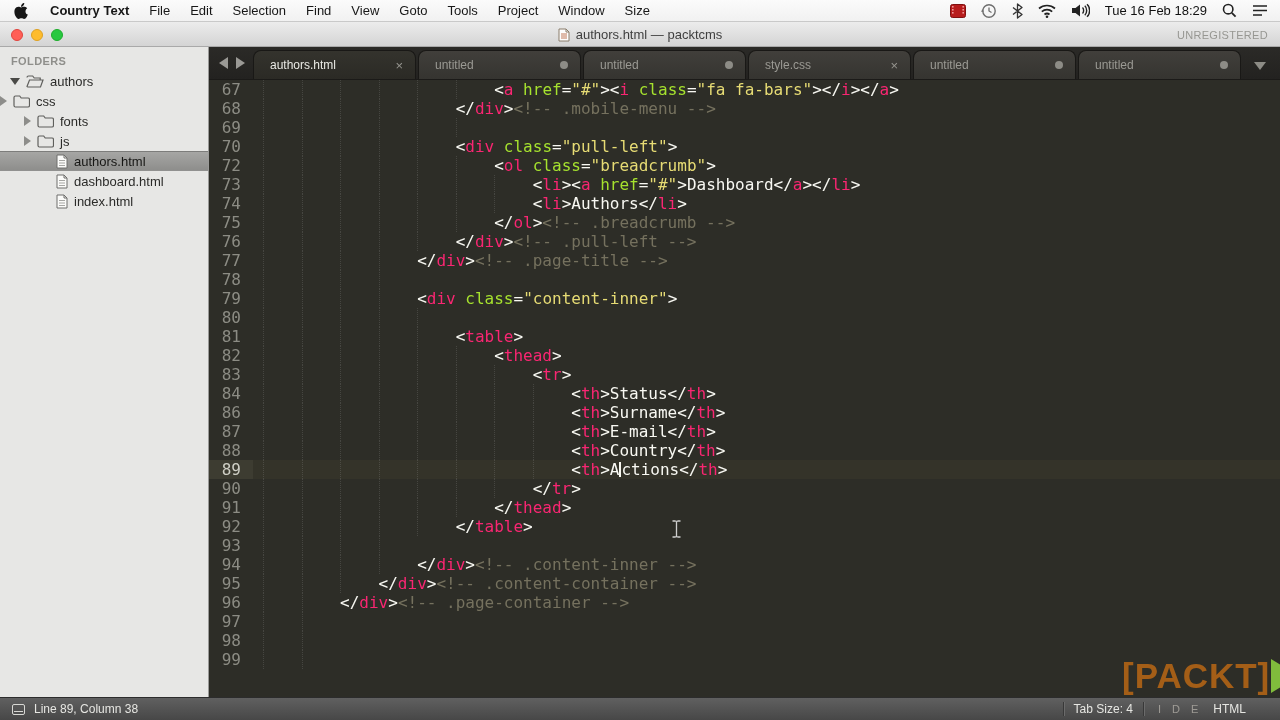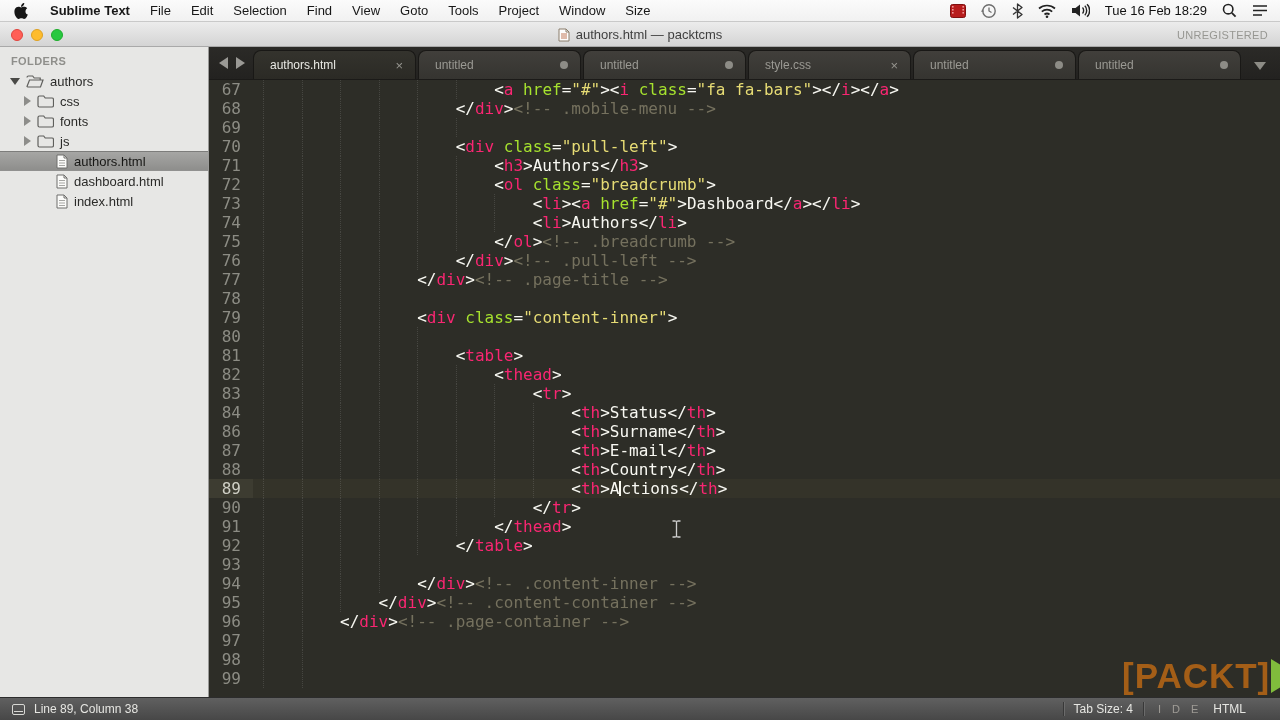--- a/index.html
+++ b/index.html
@@ -91,21 +91,21 @@
 <body>
 
 <div id="stage">
 
   <div id="menubar">
     <span class="mb-apple">
       <svg width="14" height="16" viewBox="0 0 17 20">
           <path fill="#161616" d="M14.1 10.6c0-2.6 2.1-3.8 2.2-3.9-1.2-1.8-3.1-2-3.7-2-1.6-.2-3.1.9-3.9.9-.8 0-2-.9-3.4-.9C3.6 4.8 2 5.8 1.1 7.3c-1.8 3.1-.5 7.7 1.3 10.2.9 1.2 1.9 2.6 3.2 2.5 1.3-.1 1.8-.8 3.4-.8 1.6 0 2 .8 3.4.8 1.4 0 2.3-1.2 3.2-2.5.7-1 1-2 1.4-3-3-.6-2.9-3.9-2.9-3.9zM11.5 3.1c.7-.9 1.2-2.1 1.1-3.1-1 0-2.3.7-3 1.6-.7.8-1.3 2-1.1 3.1 1.1.1 2.3-.7 3-1.6z"></path>
         </svg>
     </span>
-    <span class="mb-item app-name">Sublime Text</span>
+    <span class="mb-item app-name">Country Text</span>
     <span class="mb-item">File</span>
     <span class="mb-item">Edit</span>
     <span class="mb-item">Selection</span>
     <span class="mb-item">Find</span>
     <span class="mb-item">View</span>
     <span class="mb-item">Goto</span>
     <span class="mb-item">Tools</span>
     <span class="mb-item">Project</span>
     <span class="mb-item">Window</span>
     <span class="mb-item">Size</span>
@@ -192,21 +192,21 @@
           <div class="tree-row" style="padding-left: 10px;">
             <span class="tri tri-down"></span>
             <span class="tree-ico">
               <svg width="18" height="13" viewBox="0 0 18 13">
                 <path d="M1 2.5 A1.5 1.5 0 0 1 2.5 1 h4.2 L8.2 3 h6 v2" fill="none" stroke="#5f5f5c" stroke-width="1.2"></path>
                 <path d="M1 11.5 L3.5 5 H17 L14.5 12 H2 A1 1 0 0 1 1 11.5 z" fill="none" stroke="#5f5f5c" stroke-width="1.2"></path>
               </svg>
             </span>
             <span>authors</span>
           </div>
-          <div class="tree-row" style="padding-left: 24px;">
+          <div class="tree-row" style="">
             <span class="tri tri-right"></span>
             <span class="tree-ico">
               <svg width="17" height="13" viewBox="0 0 17 13">
                 <path d="M1 2.5 A1.5 1.5 0 0 1 2.5 1 h4.2 L8.2 3 h6.8 A1.5 1.5 0 0 1 16.5 4.5 v6 A1.5 1.5 0 0 1 15 12 H2.5 A1.5 1.5 0 0 1 1 10.5 z" fill="none" stroke="#5f5f5c" stroke-width="1.2"></path>
               </svg>
             </span>
             <span>css</span>
           </div>
           <div class="tree-row" style="padding-left: 24px;">
             <span class="tri tri-right"></span>
@@ -307,24 +307,20 @@
           </div>
           <div class="cl">
             <span class="ln">69</span>
             <span class="lc"><span class="ind"></span><span class="ind"></span><span class="ind"></span><span class="ind"></span><span class="ind"></span><span class="ind"></span></span>
           </div>
           <div class="cl">
             <span class="ln">70</span>
             <span class="lc"><span class="ind"></span><span class="ind"></span><span class="ind"></span><span class="ind"></span><span class="ind"></span><span class="tk-w">&lt;</span><span class="tk-t">div</span><span class="tk-w"> </span><span class="tk-a">class</span><span class="tk-w">=</span><span class="tk-s">"pull-left"</span><span class="tk-w">&gt;</span></span>
           </div>
           <div class="cl">
-            <span class="ln">71</span>
-            <span class="lc"><span class="ind"></span><span class="ind"></span><span class="ind"></span><span class="ind"></span><span class="ind"></span><span class="ind"></span><span class="tk-w">&lt;</span><span class="tk-t">h3</span><span class="tk-w">&gt;Authors&lt;/</span><span class="tk-t">h3</span><span class="tk-w">&gt;</span></span>
-          </div>
-          <div class="cl">
             <span class="ln">72</span>
             <span class="lc"><span class="ind"></span><span class="ind"></span><span class="ind"></span><span class="ind"></span><span class="ind"></span><span class="ind"></span><span class="tk-w">&lt;</span><span class="tk-t">ol</span><span class="tk-w"> </span><span class="tk-a">class</span><span class="tk-w">=</span><span class="tk-s">"breadcrumb"</span><span class="tk-w">&gt;</span></span>
           </div>
           <div class="cl">
             <span class="ln">73</span>
             <span class="lc"><span class="ind"></span><span class="ind"></span><span class="ind"></span><span class="ind"></span><span class="ind"></span><span class="ind"></span><span class="ind"></span><span class="tk-w">&lt;</span><span class="tk-t">li</span><span class="tk-w">&gt;&lt;</span><span class="tk-t">a</span><span class="tk-w"> </span><span class="tk-a">href</span><span class="tk-w">=</span><span class="tk-s">"#"</span><span class="tk-w">&gt;Dashboard&lt;/</span><span class="tk-t">a</span><span class="tk-w">&gt;&lt;/</span><span class="tk-t">li</span><span class="tk-w">&gt;</span></span>
           </div>
           <div class="cl">
             <span class="ln">74</span>
             <span class="lc"><span class="ind"></span><span class="ind"></span><span class="ind"></span><span class="ind"></span><span class="ind"></span><span class="ind"></span><span class="ind"></span><span class="tk-w">&lt;</span><span class="tk-t">li</span><span class="tk-w">&gt;Authors&lt;/</span><span class="tk-t">li</span><span class="tk-w">&gt;</span></span>

